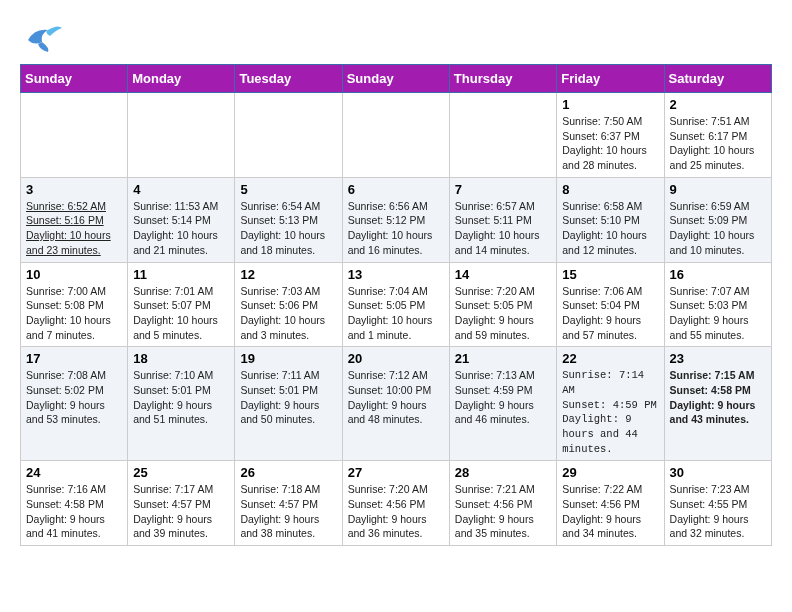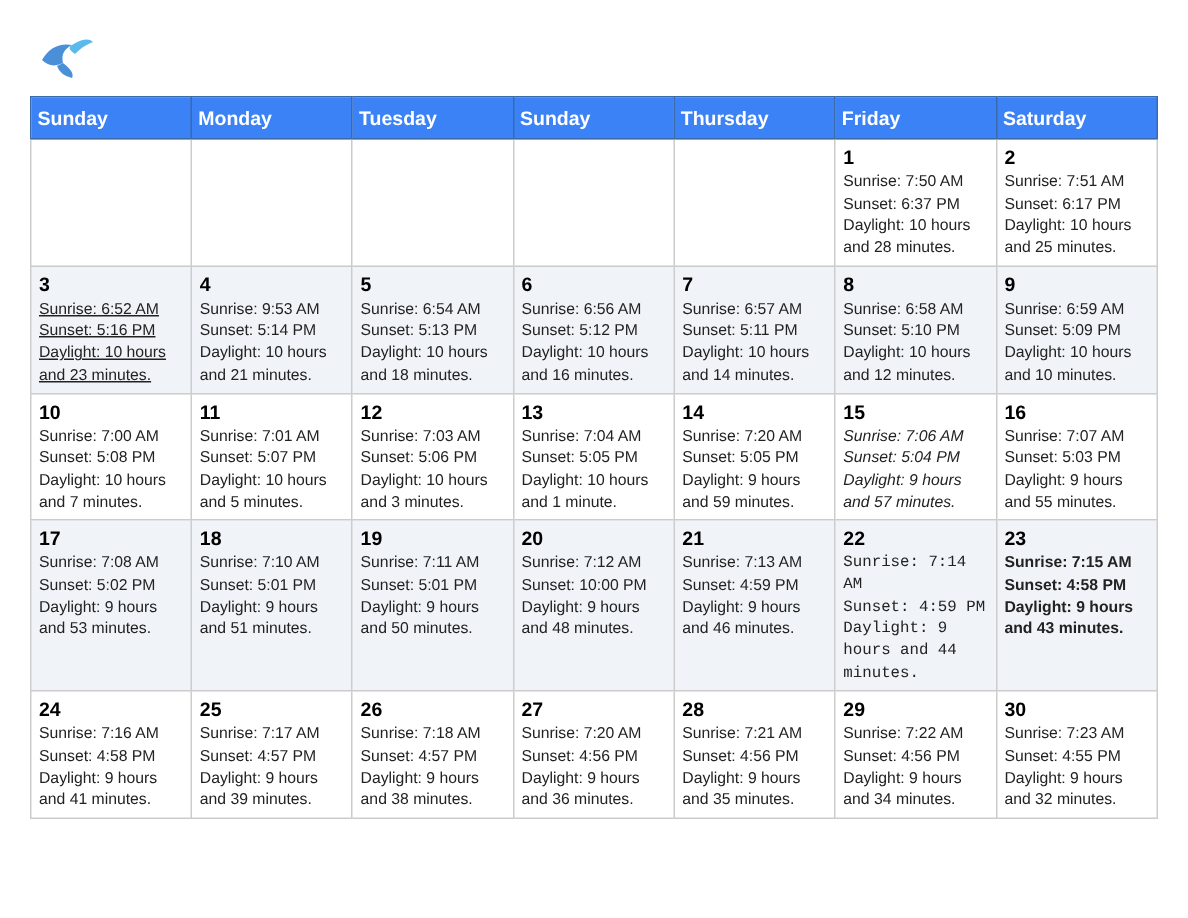--- a/index.html
+++ b/index.html
@@ -36,21 +36,21 @@
     .location-title {
       font-size: 16px;
       color: #444;
     }
     .calendar {
       width: 100%;
       border-collapse: collapse;
       font-size: 11px;
     }
     .calendar th {
-      background: #3b82f6;
+      background: #a21caf;
       color: #fff;
       padding: 6px 4px;
       text-align: left;
       font-size: 13px;
       border: 1px solid #3a6aaa;
     }
     .calendar td {
       border: 1px solid #ccc;
       vertical-align: top;
       padding: 4px 5px;
@@ -139,21 +139,21 @@
       </tr>
       <tr class="row-even">
         <td>
           <div class="day-number">3</div>
           <div class="day-info" style="white-space: pre-line; text-decoration: underline;">Sunrise: 6:52 AM
 Sunset: 5:16 PM
 Daylight: 10 hours and 23 minutes.</div>
         </td>
         <td>
           <div class="day-number">4</div>
-          <div class="day-info" style="white-space: pre-line;">Sunrise: 9:53 AM
+          <div class="day-info" style="white-space: pre-line;">Sunrise: 11:53 AM
 Sunset: 5:14 PM
 Daylight: 10 hours and 21 minutes.</div>
         </td>
         <td>
           <div class="day-number">5</div>
           <div class="day-info" style="white-space: pre-line;">Sunrise: 6:54 AM
 Sunset: 5:13 PM
 Daylight: 10 hours and 18 minutes.</div>
         </td>
         <td>
@@ -207,21 +207,21 @@
 Daylight: 10 hours and 1 minute.</div>
         </td>
         <td>
           <div class="day-number">14</div>
           <div class="day-info" style="white-space: pre-line;">Sunrise: 7:20 AM
 Sunset: 5:05 PM
 Daylight: 9 hours and 59 minutes.</div>
         </td>
         <td>
           <div class="day-number">15</div>
-          <div class="day-info" style="white-space: pre-line; font-style: italic;">Sunrise: 7:06 AM
+          <div class="day-info" style="white-space: pre-line;">Sunrise: 7:06 AM
 Sunset: 5:04 PM
 Daylight: 9 hours and 57 minutes.</div>
         </td>
         <td>
           <div class="day-number">16</div>
           <div class="day-info" style="white-space: pre-line;">Sunrise: 7:07 AM
 Sunset: 5:03 PM
 Daylight: 9 hours and 55 minutes.</div>
         </td>
       </tr>

